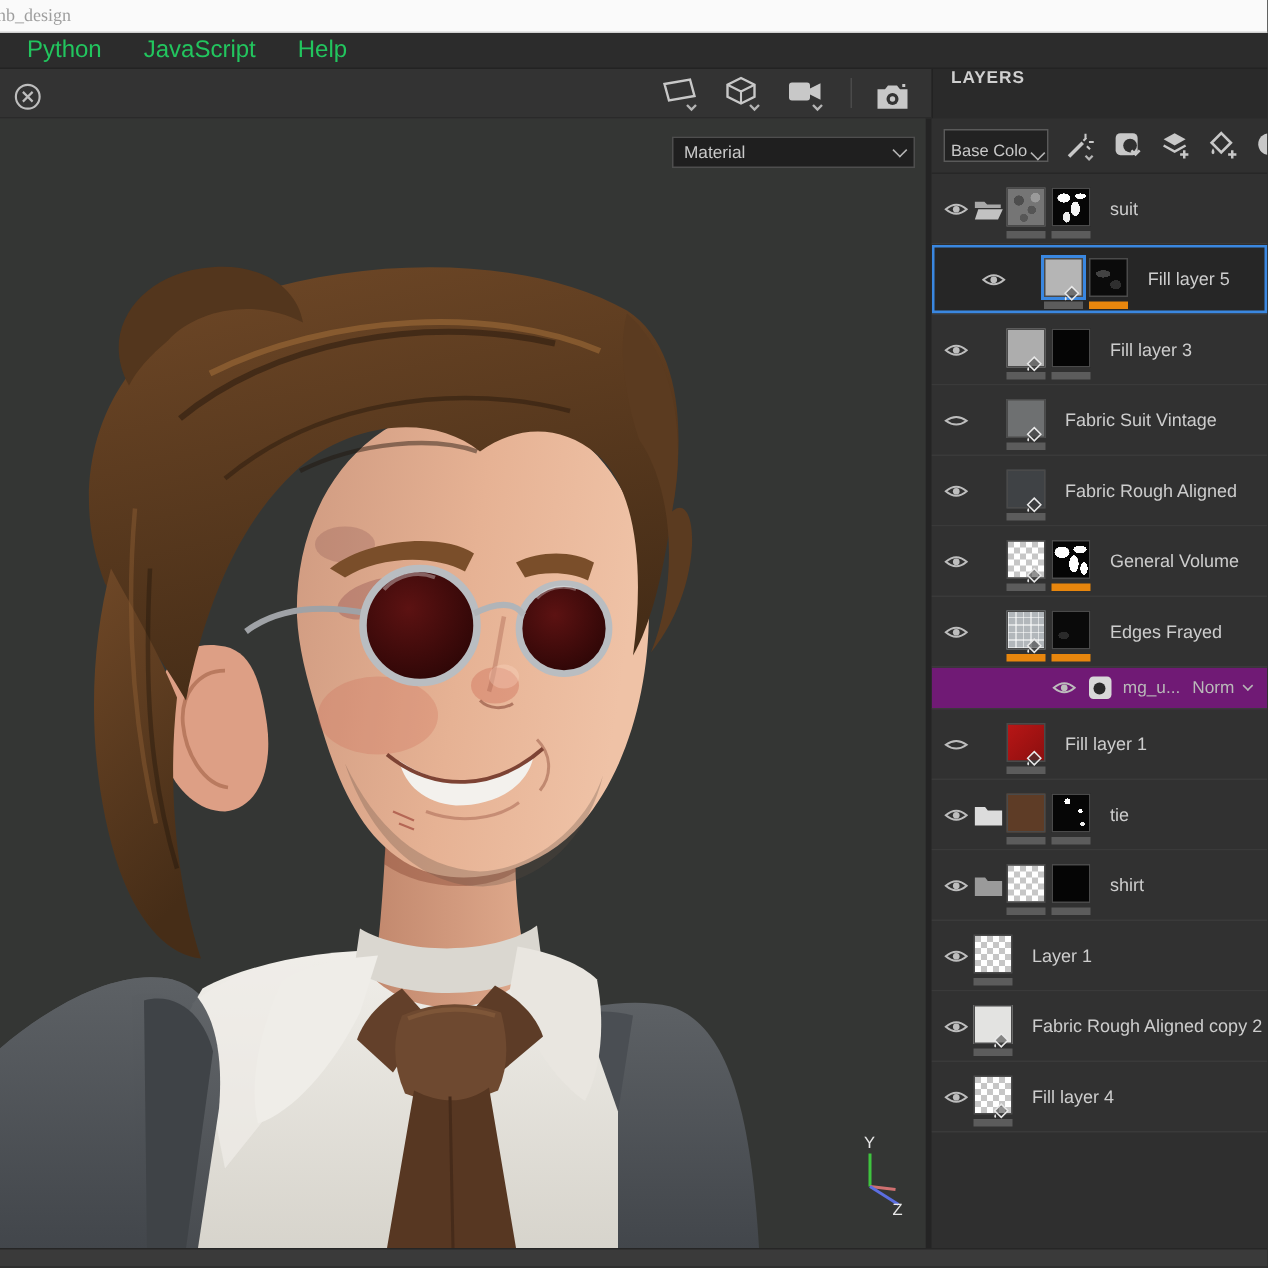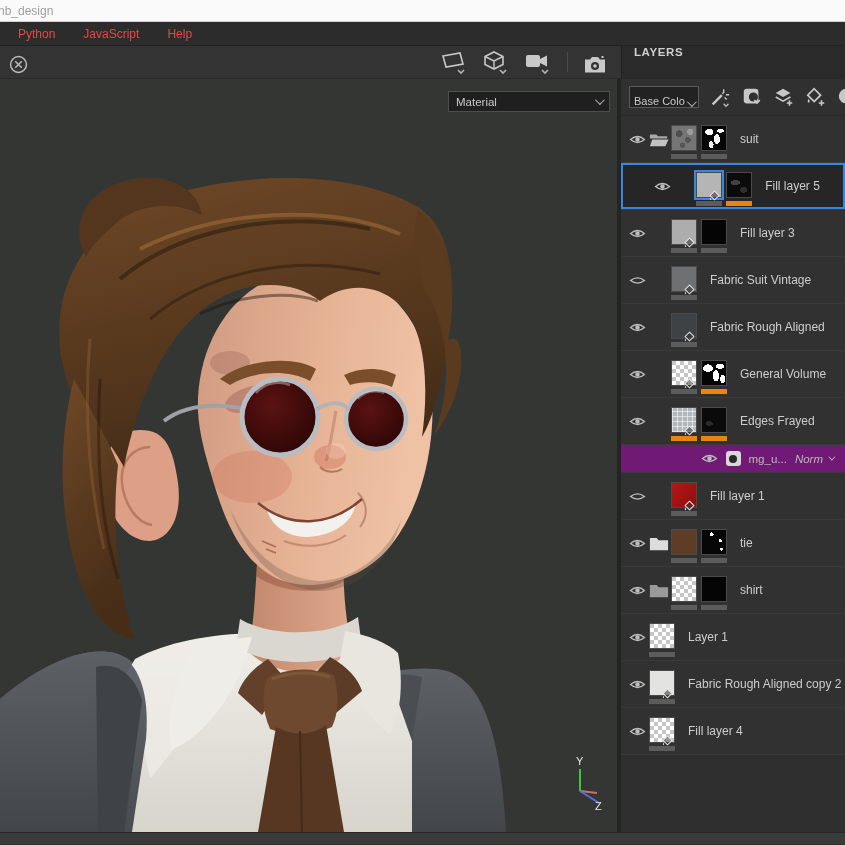--- a/index.html
+++ b/index.html
@@ -1,26 +1,26 @@
 <!DOCTYPE html>
 <html style="--accent-blue: #3a87e0; --bar-orange: #e8860d; --bar-gray: #5c5c5c;"><head>
 <meta charset="utf-8">
 <style>
   * { margin:0; padding:0; box-sizing:border-box; }
   html,body { width:845px; height:845px; overflow:hidden; background:#2f2f2f;
               font-family:"Liberation Sans", sans-serif; }
 
   
   .titlebar { height:22px; background:#fafafa; display:flex; align-items:center;
-              border-bottom:1px solid #d0d0d0; }
+              border-bottom:1px solid #d0d0d0;font-family:Liberation Serif, serif; }
   .titlebar .title { color:#9e9e9e; font-size:12px; margin-left:-2px; white-space:nowrap; }
 
   .menubar { height:24px; background:#2c2c2c; display:flex; align-items:center;
              border-bottom:1px solid #232323; }
-  .menubar .mitem { color:#ef4444; font-size:12px; padding:0 14px; height:100%;
+  .menubar .mitem { color:#22c55e; font-size:16px; padding:0 14px; height:100%;
                     display:flex; align-items:center; cursor:default; }
   .menubar .mitem:first-child { padding-left:18px; }
 
   .toolbar { height:33px; background:#333333; display:flex; }
   .tb-left { width:621px; display:flex; align-items:center; position:relative;
              border-bottom:1px solid #2a2a2a; }
   .tb-right { flex:1; background:#2a2a2a; display:flex; align-items:flex-start;
               border-left:1px solid #222; }
   .tb-right .panel-title { color:#cfcfcf; font-size:11.5px; font-weight:bold;
                            letter-spacing:.6px; margin-left:12px; }
@@ -68,21 +68,21 @@
   .bar { width:26px; height:5px; margin-top:3px; background:var(--bar-gray,#5c5c5c); }
   .bar.orange { background:var(--bar-orange,#e8860d); }
   .lname { color:#cdcdcd; font-size:12px; margin-left:9px; white-space:nowrap; }
 
   .subrow { height:28px; display:flex; align-items:center; justify-content:flex-end;
             background:#701a75; border-bottom:1px solid #3a3a3a; padding-right:12px; gap:8px; }
   .fx-icon { width:15px; height:15px; background:#d8d8d8; border-radius:3px;
              display:flex; align-items:center; justify-content:center; flex:none; }
   .fx-icon::after { content:""; width:8px; height:8px; background:#2a2a2a; border-radius:50%; }
   .subname { color:#b9b9b9; font-size:11.5px; }
-  .blend { color:#b9b9b9; font-size:11.5px; display:flex; align-items:center; gap:5px;font-style:italic; }
+  .blend { color:#b9b9b9; font-size:11.5px; display:flex; align-items:center; gap:5px; }
   .blend .chev { width:5px; height:5px; }
 
   
   .th-suit-texture { background:#757575;
     background-image:
       radial-gradient(circle at 30% 32%, rgba(45,45,45,.55) 0 14%, transparent 15%),
       radial-gradient(circle at 66% 58%, rgba(45,45,45,.45) 0 13%, transparent 14%),
       radial-gradient(circle at 44% 80%, rgba(40,40,40,.4) 0 11%, transparent 12%),
       radial-gradient(circle at 76% 24%, rgba(225,225,225,.35) 0 12%, transparent 13%); }
   .th-light-gray  { background:#b5b5b5; }

